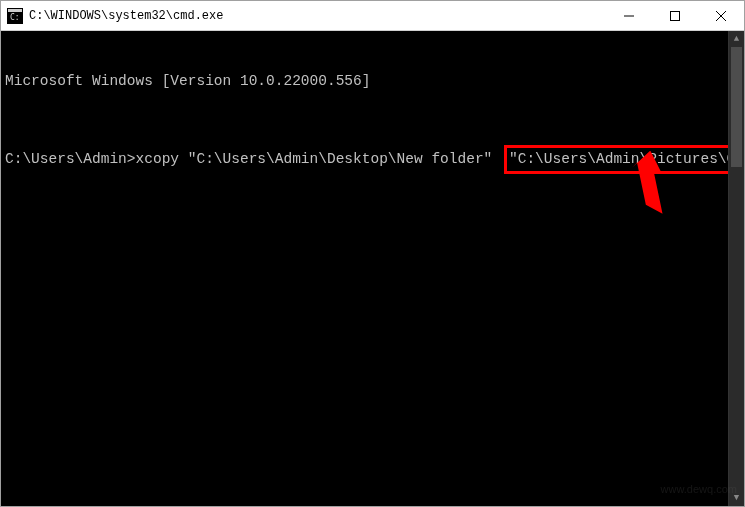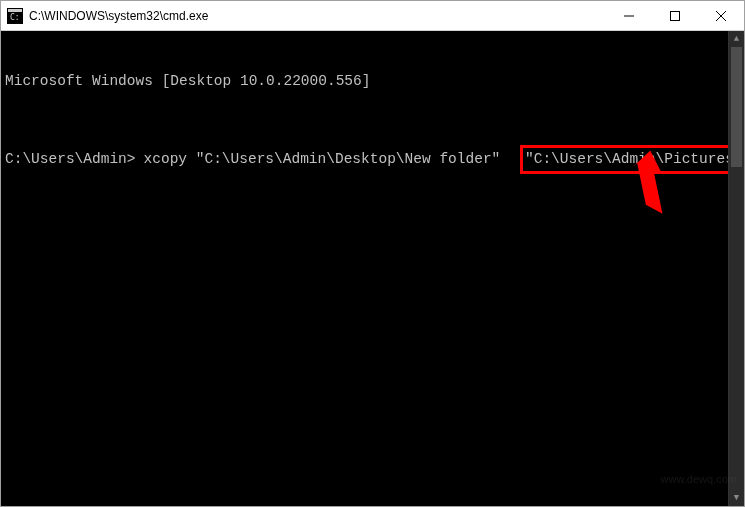--- a/index.html
+++ b/index.html
@@ -32,20 +32,21 @@
       height: 16px;
       margin-right: 6px;
       display: flex;
       align-items: center;
       justify-content: center;
     }
     .title-text {
       font-size: 12px;
       color: #000;
       flex: 1;
+      font-family: Liberation Mono, monospace;
     }
     .win-controls {
       display: flex;
       height: 100%;
     }
     .win-btn {
       width: 46px;
       height: 100%;
       display: flex;
       align-items: center;
@@ -60,21 +61,21 @@
       color: #c0c0c0;
       font-family: Consolas, "Courier New", monospace;
       font-size: 14.5px;
       line-height: 1.35;
       padding: 2px 4px;
       white-space: pre;
       position: relative;
       overflow: hidden;
     }
     .term-line { white-space: pre; }
-    .cmd-line { margin-top: 14px; display: flex; align-items: center; flex-wrap: nowrap; gap: 8px; }
+    .cmd-line { margin-top: 14px; display: flex; align-items: center; flex-wrap: nowrap; }
     .highlight-box {
       border: 3px solid #ff0000;
       padding: 2px 2px;
       display: inline-block;
       margin-left: 3px;
     }
     .scrollbar {
       position: absolute;
       right: 0;
       top: 0;
@@ -106,21 +107,21 @@
     .scroll-arrow.down { bottom: 0; }
     .arrow-annotation {
       position: absolute;
       left: 577px;
       top: 100px;
       pointer-events: none;
     }
     .watermark {
       position: absolute;
       right: 8px;
-      bottom: 22px;
+      bottom: 12px;
       font-size: 11px;
       color: #555;
       opacity: 0.25;
       font-family: sans-serif;
     }
   </style>
 </head>
 <body>
 
 <div class="window">
@@ -148,21 +149,21 @@
       <div class="win-btn close">
         <svg width="10" height="10" viewBox="0 0 10 10">
             <line x1="0" y1="0" x2="10" y2="10" stroke="#000" stroke-width="1"></line>
             <line x1="10" y1="0" x2="0" y2="10" stroke="#000" stroke-width="1"></line>
           </svg>
       </div>
     </div>
   </div>
 
   <div class="terminal">
-    <div class="term-line">Microsoft Windows [Desktop 10.0.22000.556]</div>
+    <div class="term-line">Microsoft Windows [Version 10.0.22000.556]</div>
     <div class="cmd-line">
       <span>C:\Users\Admin&gt;</span><span>xcopy "C:\Users\Admin\Desktop\New folder" </span><span class="highlight-box">"C:\Users\Admin\Pictures\Copy"</span>
     </div>
 
     <div class="arrow-annotation">
       <svg width="60" height="70" viewBox="0 0 60 70">
         <polygon points="15,0 30,20 22,20 38,60 20,54 4,14 0,20" fill="#ff0000" transform="rotate(10 20 30)"></polygon>
       </svg>
     </div>
 

